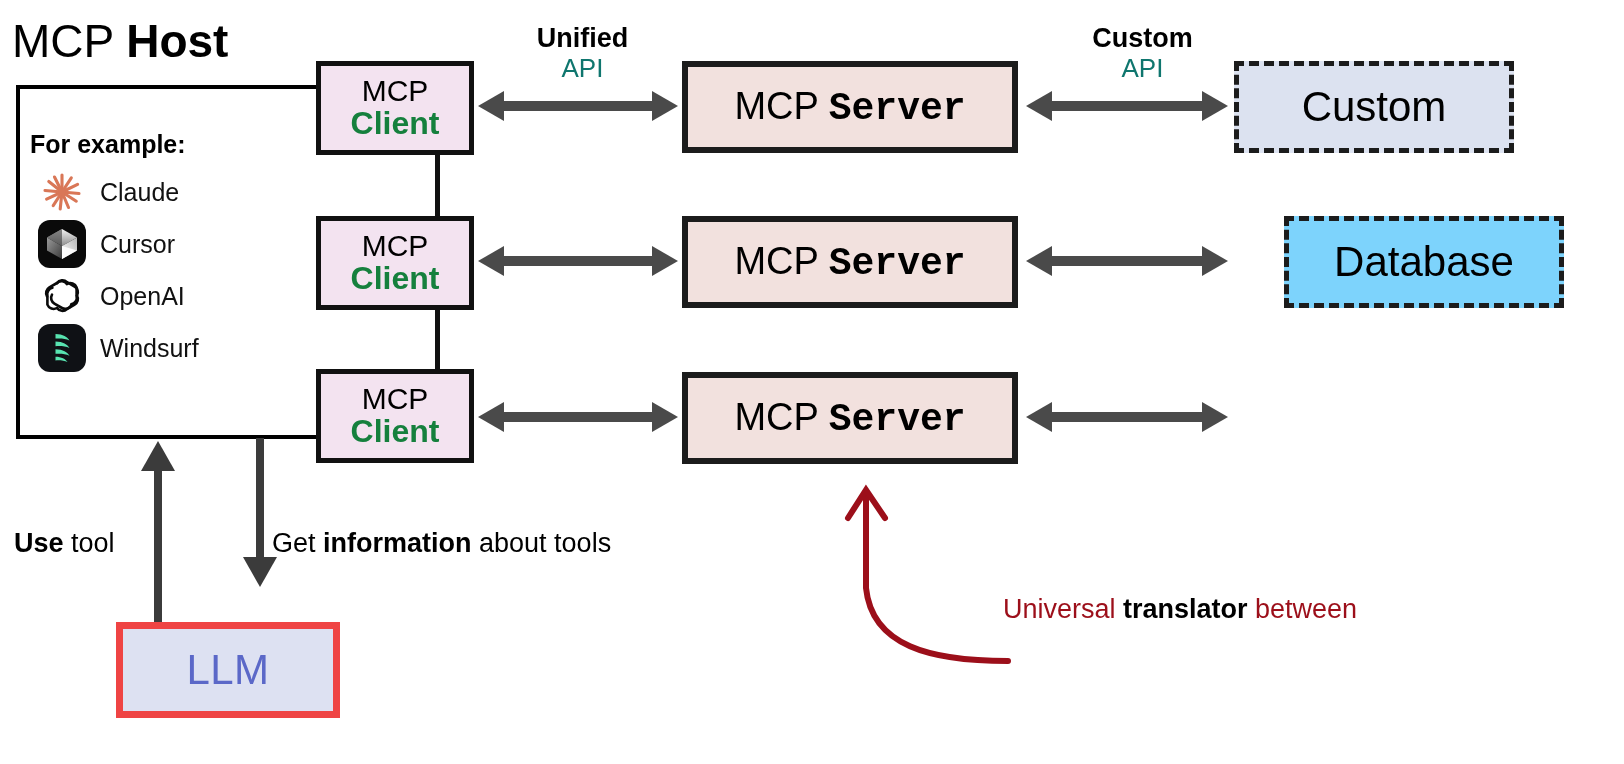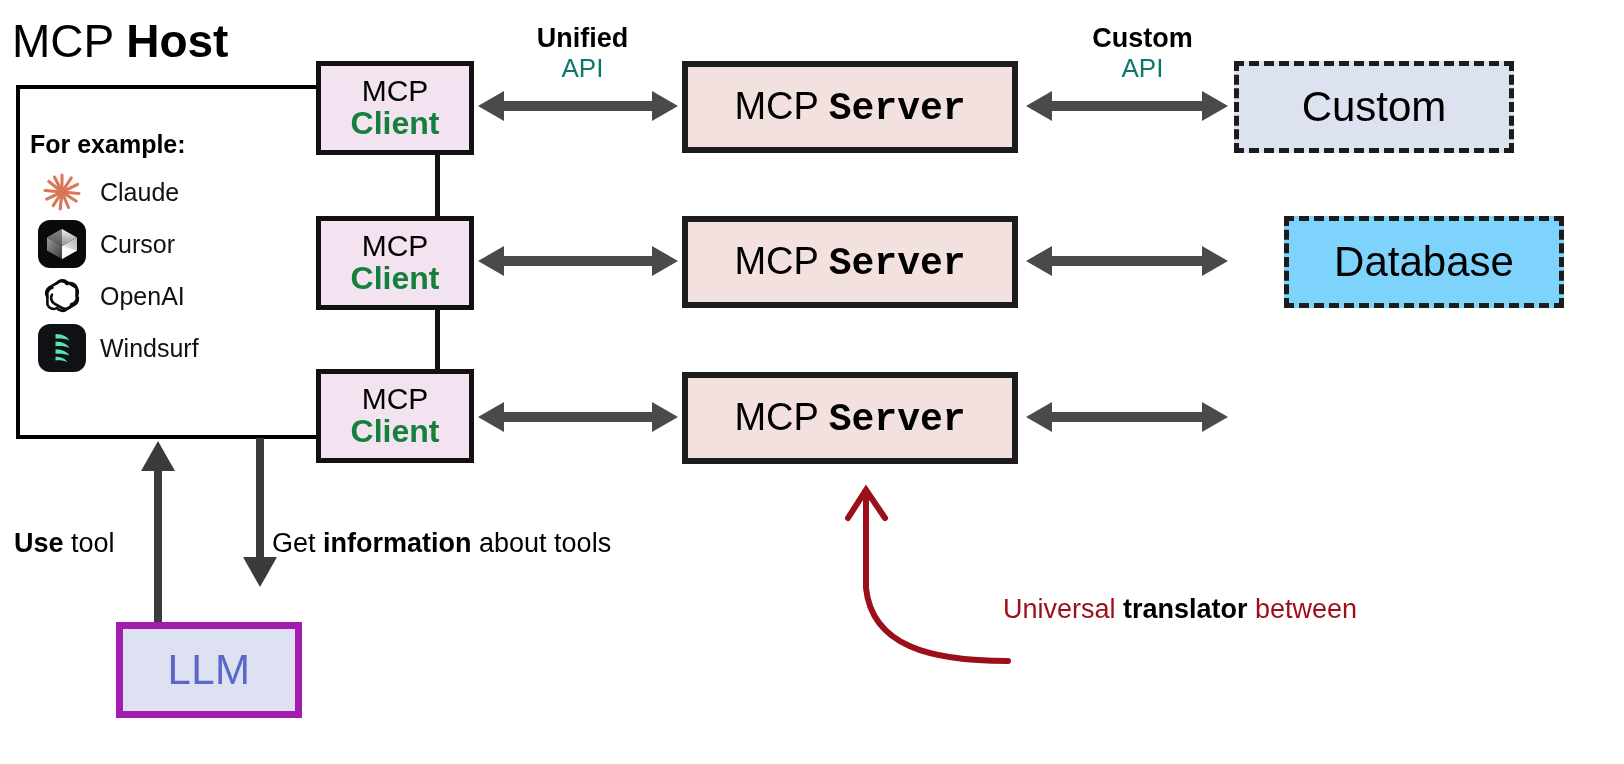--- a/index.html
+++ b/index.html
@@ -126,23 +126,23 @@
     border: 5px dashed #1c1c1c;
     display: flex;
     align-items: center;
     justify-content: center;
     white-space: nowrap;
   }
   .tool-box .t { font-size: 42px; color: #000; font-weight: 400; }
 
   #llm-box {
     left: 116px; top: 622px;
-    width: 186px; height: 96px;
+    width: 224px; height: 96px;
     background: #dde1f2;
-    border: 7px solid #a21caf;
+    border: 7px solid #ef4444;
     display: flex;
     align-items: center;
     justify-content: center;
   }
   #llm-box .t {
     font-size: 42px;
     color: #5b68c8;
     font-weight: 400;
     letter-spacing: 0.5px;
   }

